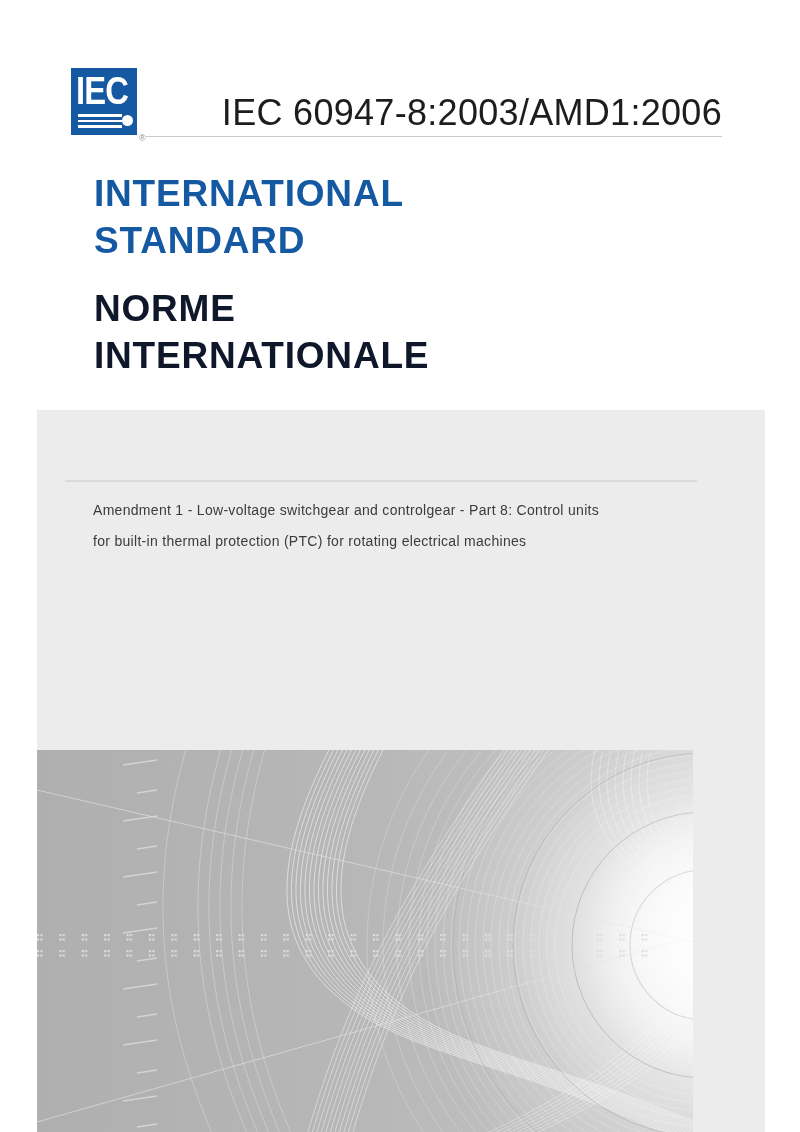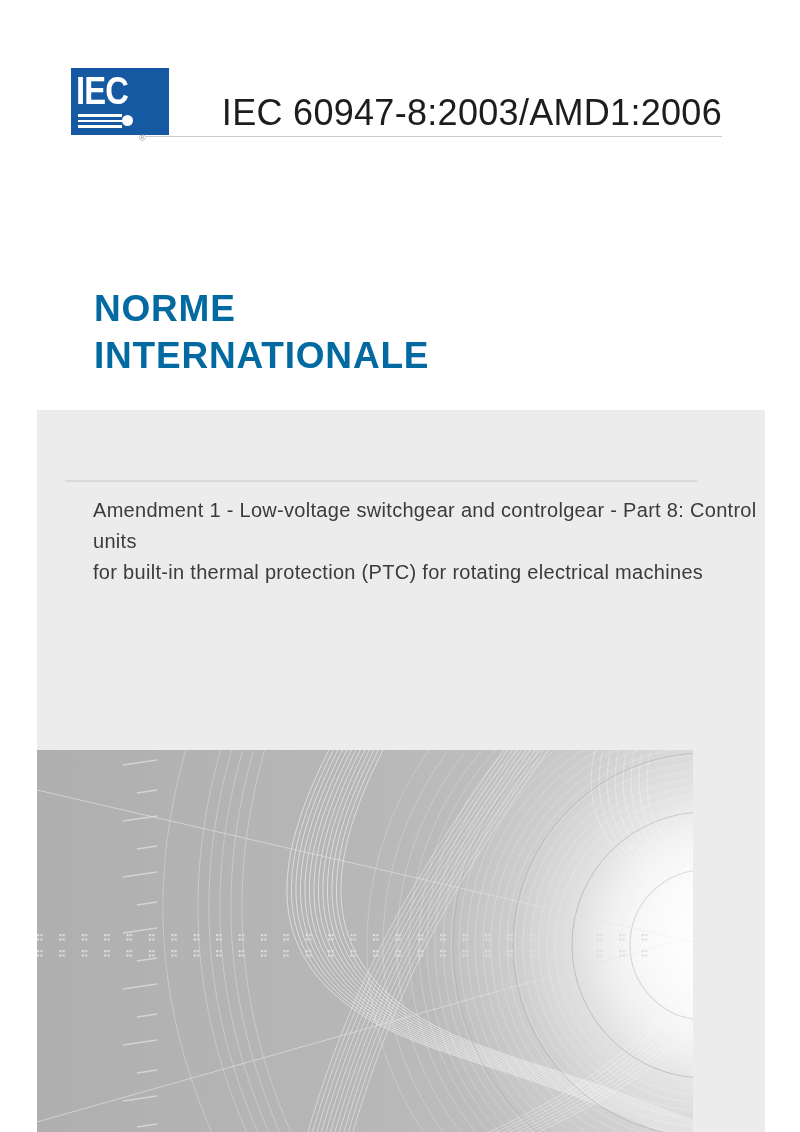--- a/index.html
+++ b/index.html
@@ -7,21 +7,20 @@
     position:relative;
     width:800px;height:1132px;
     background:#ffffff;
     font-family:"Liberation Sans", sans-serif;
     overflow:hidden;
   }
   
   .iec-logo{
     position:absolute;left:71px;top:68px;width:66px;height:67px;
     background:#1559a3;
-    padding-left:32px;
   }
   .iec-logo .logo-text{
     position:absolute;left:5px;top:0px;
     color:#ffffff;font-size:39px;font-weight:bold;line-height:46px;
     letter-spacing:-1px;
     transform:scaleX(0.84);transform-origin:left top;
     display:inline-block;
   }
   .iec-logo .bar{position:absolute;left:7px;width:44px;height:2.5px;background:#ffffff;}
   .iec-logo .bar1{top:46px;}
@@ -41,33 +40,33 @@
     position:absolute;left:146px;top:136px;width:576px;height:1px;
     background:#cbcbcb;
   }
   
   .masthead{
     position:absolute;left:94px;margin:0;
     font-size:37px;font-weight:bold;line-height:47px;letter-spacing:0.8px;
     white-space:pre-line;
   }
   .masthead-en{top:170px;color:#1559a3;}
-  .masthead-fr{top:285px;color:#0369a1;}
+  .masthead-fr{top:285px;color:#0f172a;}
   
   .band{
     position:absolute;left:37px;top:410px;width:728px;height:722px;
     background:#ececec;
   }
   .band-rule{
     position:absolute;left:28px;top:70px;width:632px;height:2px;
     background:#dadada;
   }
   .subject{
     position:absolute;left:56px;margin:0;
-    font-size:20px;color:#3b3b3b;letter-spacing:0.3px;
+    font-size:14px;color:#3b3b3b;letter-spacing:0.3px;
     white-space:pre-line;
   }
   .subject-en{top:85px;line-height:31px;}
   .subject-fr{top:177px;line-height:30px;}
   
   .artwork{
     position:absolute;left:0;top:340px;width:656px;height:382px;
   }
   .artwork svg{display:block;}
 </style>
@@ -81,20 +80,22 @@
     <span class="bar bar1"></span>
     <span class="bar bar2"></span>
     <span class="bar bar3"></span>
     <span class="dot"></span>
   </div>
   <span class="reg-mark">®</span>
 
   <h1 class="doc-code">IEC 60947-8:2003/AMD1:2006</h1>
   <div class="top-rule"></div>
 
+  <h2 class="masthead masthead-en">INTERNATIONAL
+STANDARD</h2>
   <h2 class="masthead masthead-fr">NORME
 INTERNATIONALE</h2>
 
   <div class="band">
     <div class="band-rule"></div>
     <p class="subject subject-en">Amendment 1 - Low-voltage switchgear and controlgear - Part 8: Control units
 for built-in thermal protection (PTC) for rotating electrical machines</p>
 
     <div class="artwork">
       <svg viewBox="0 0 656 382" width="656" height="382">

